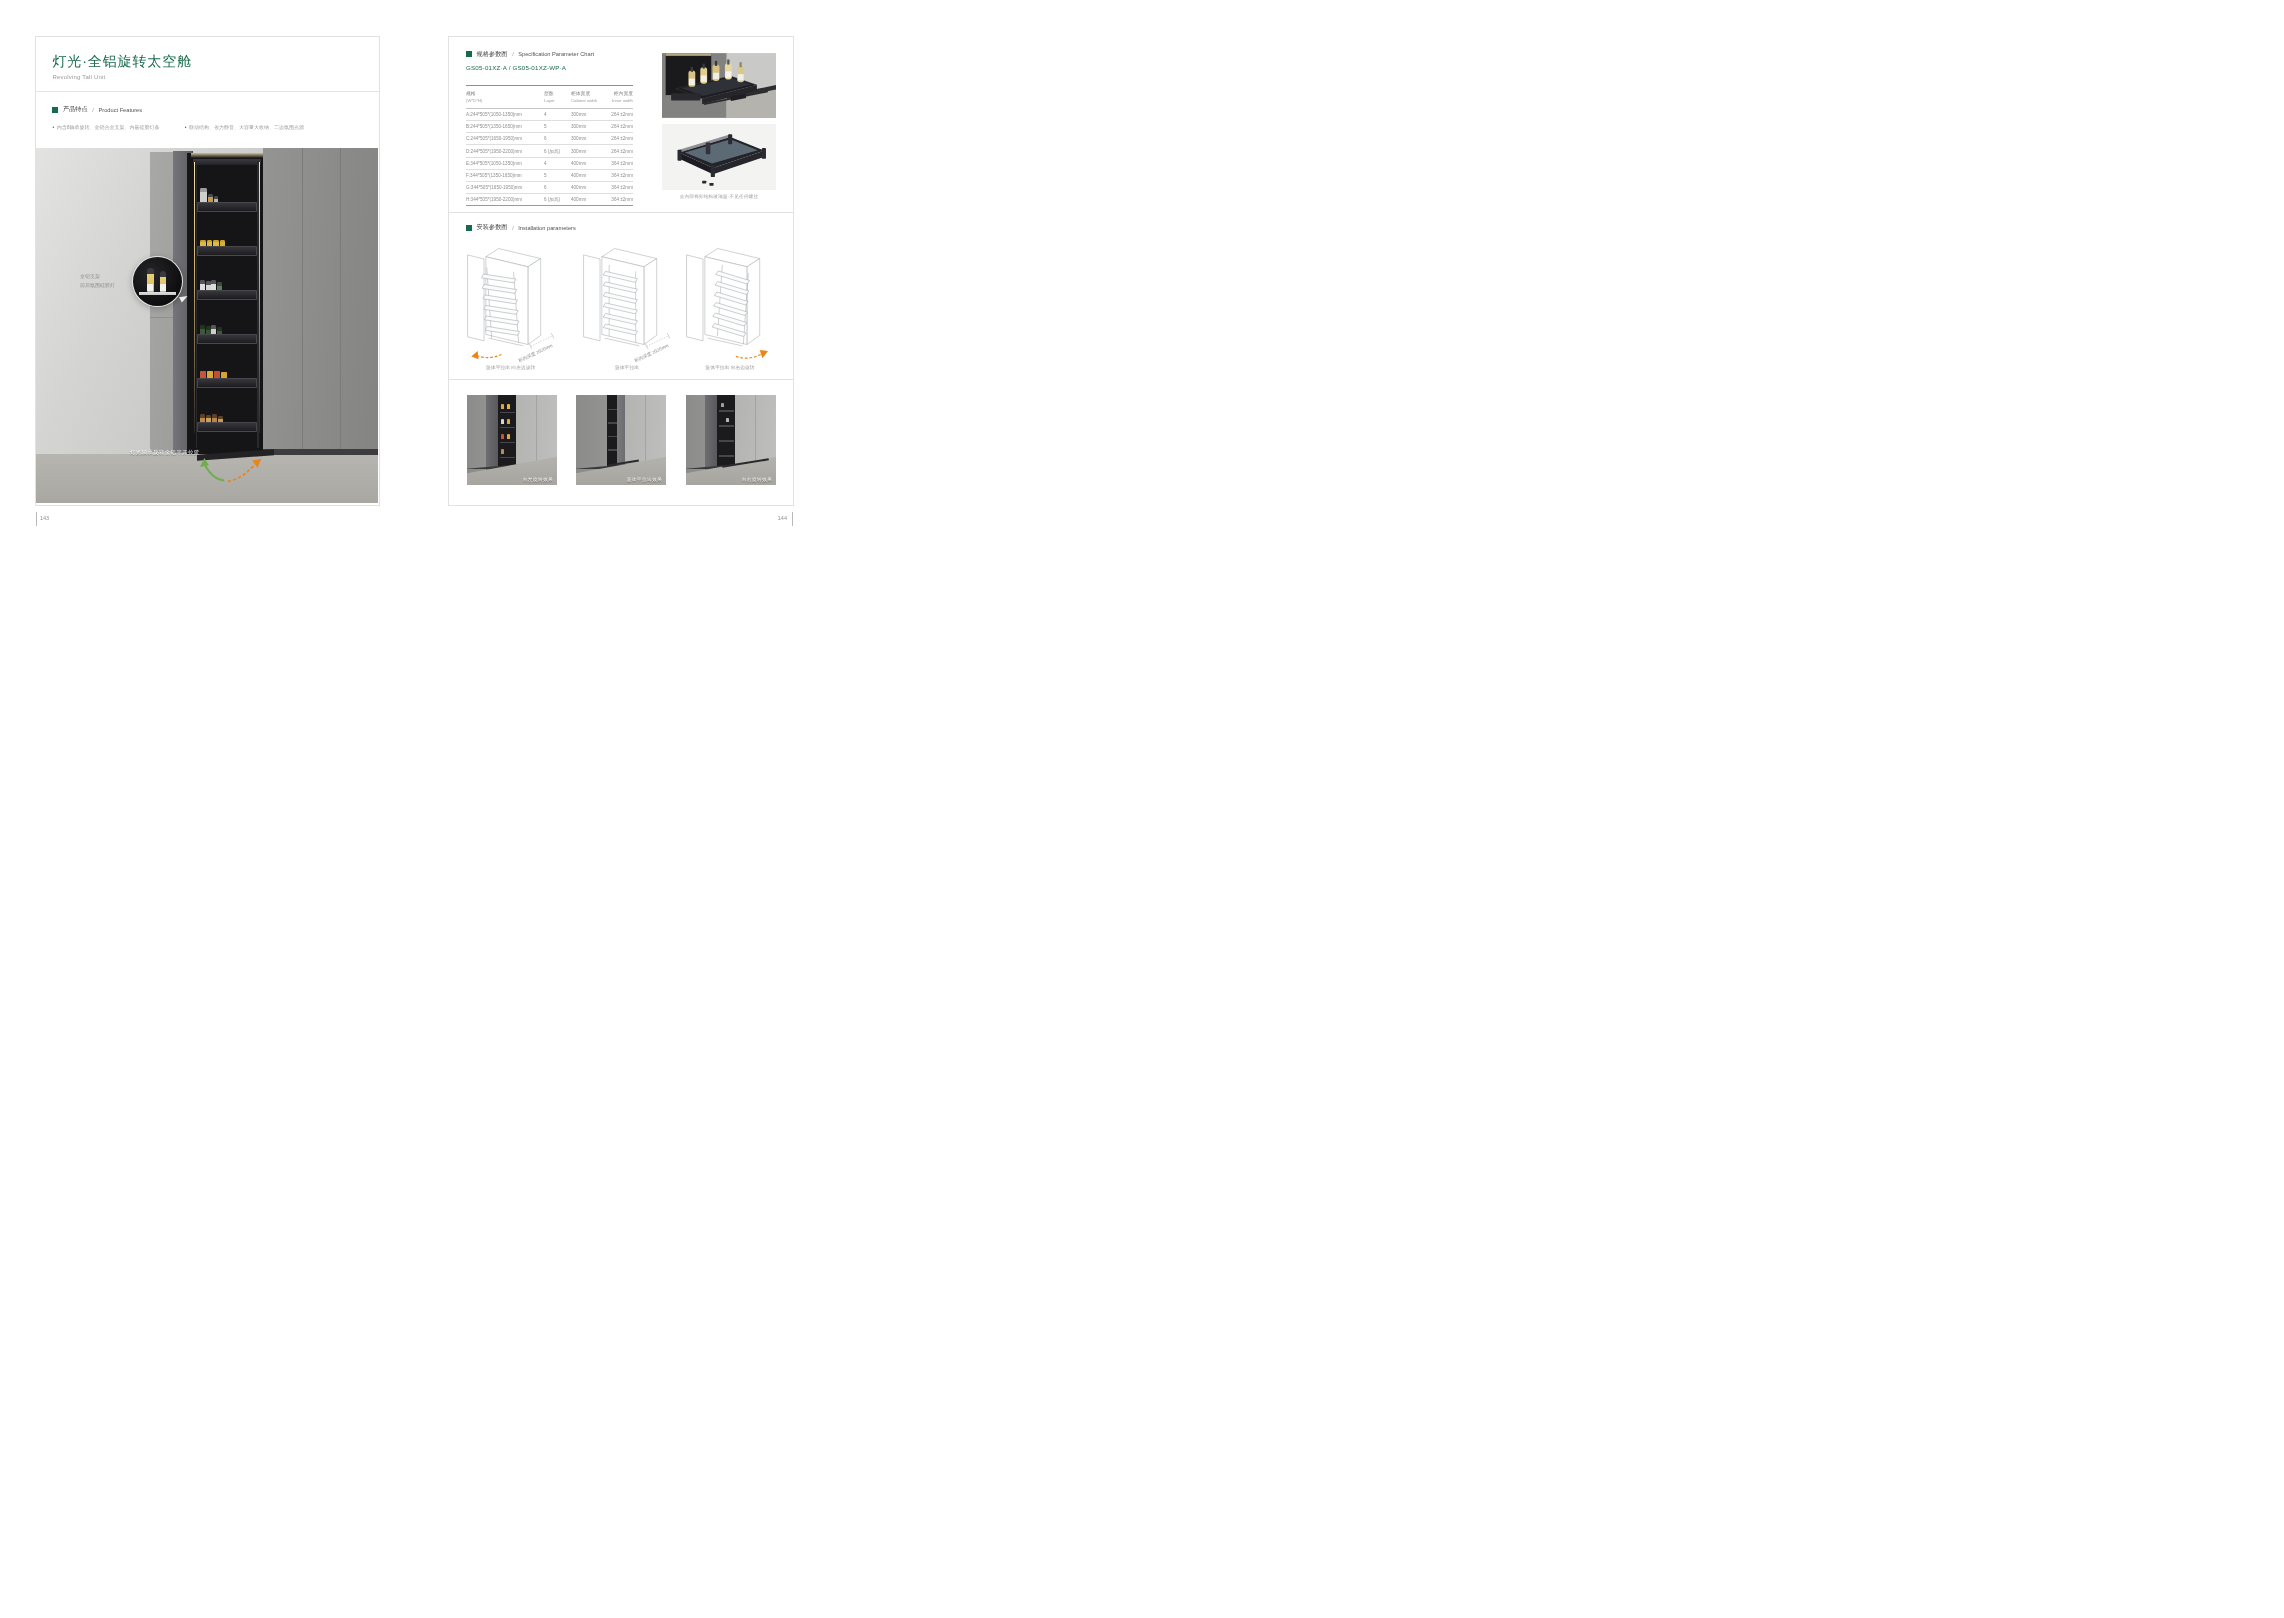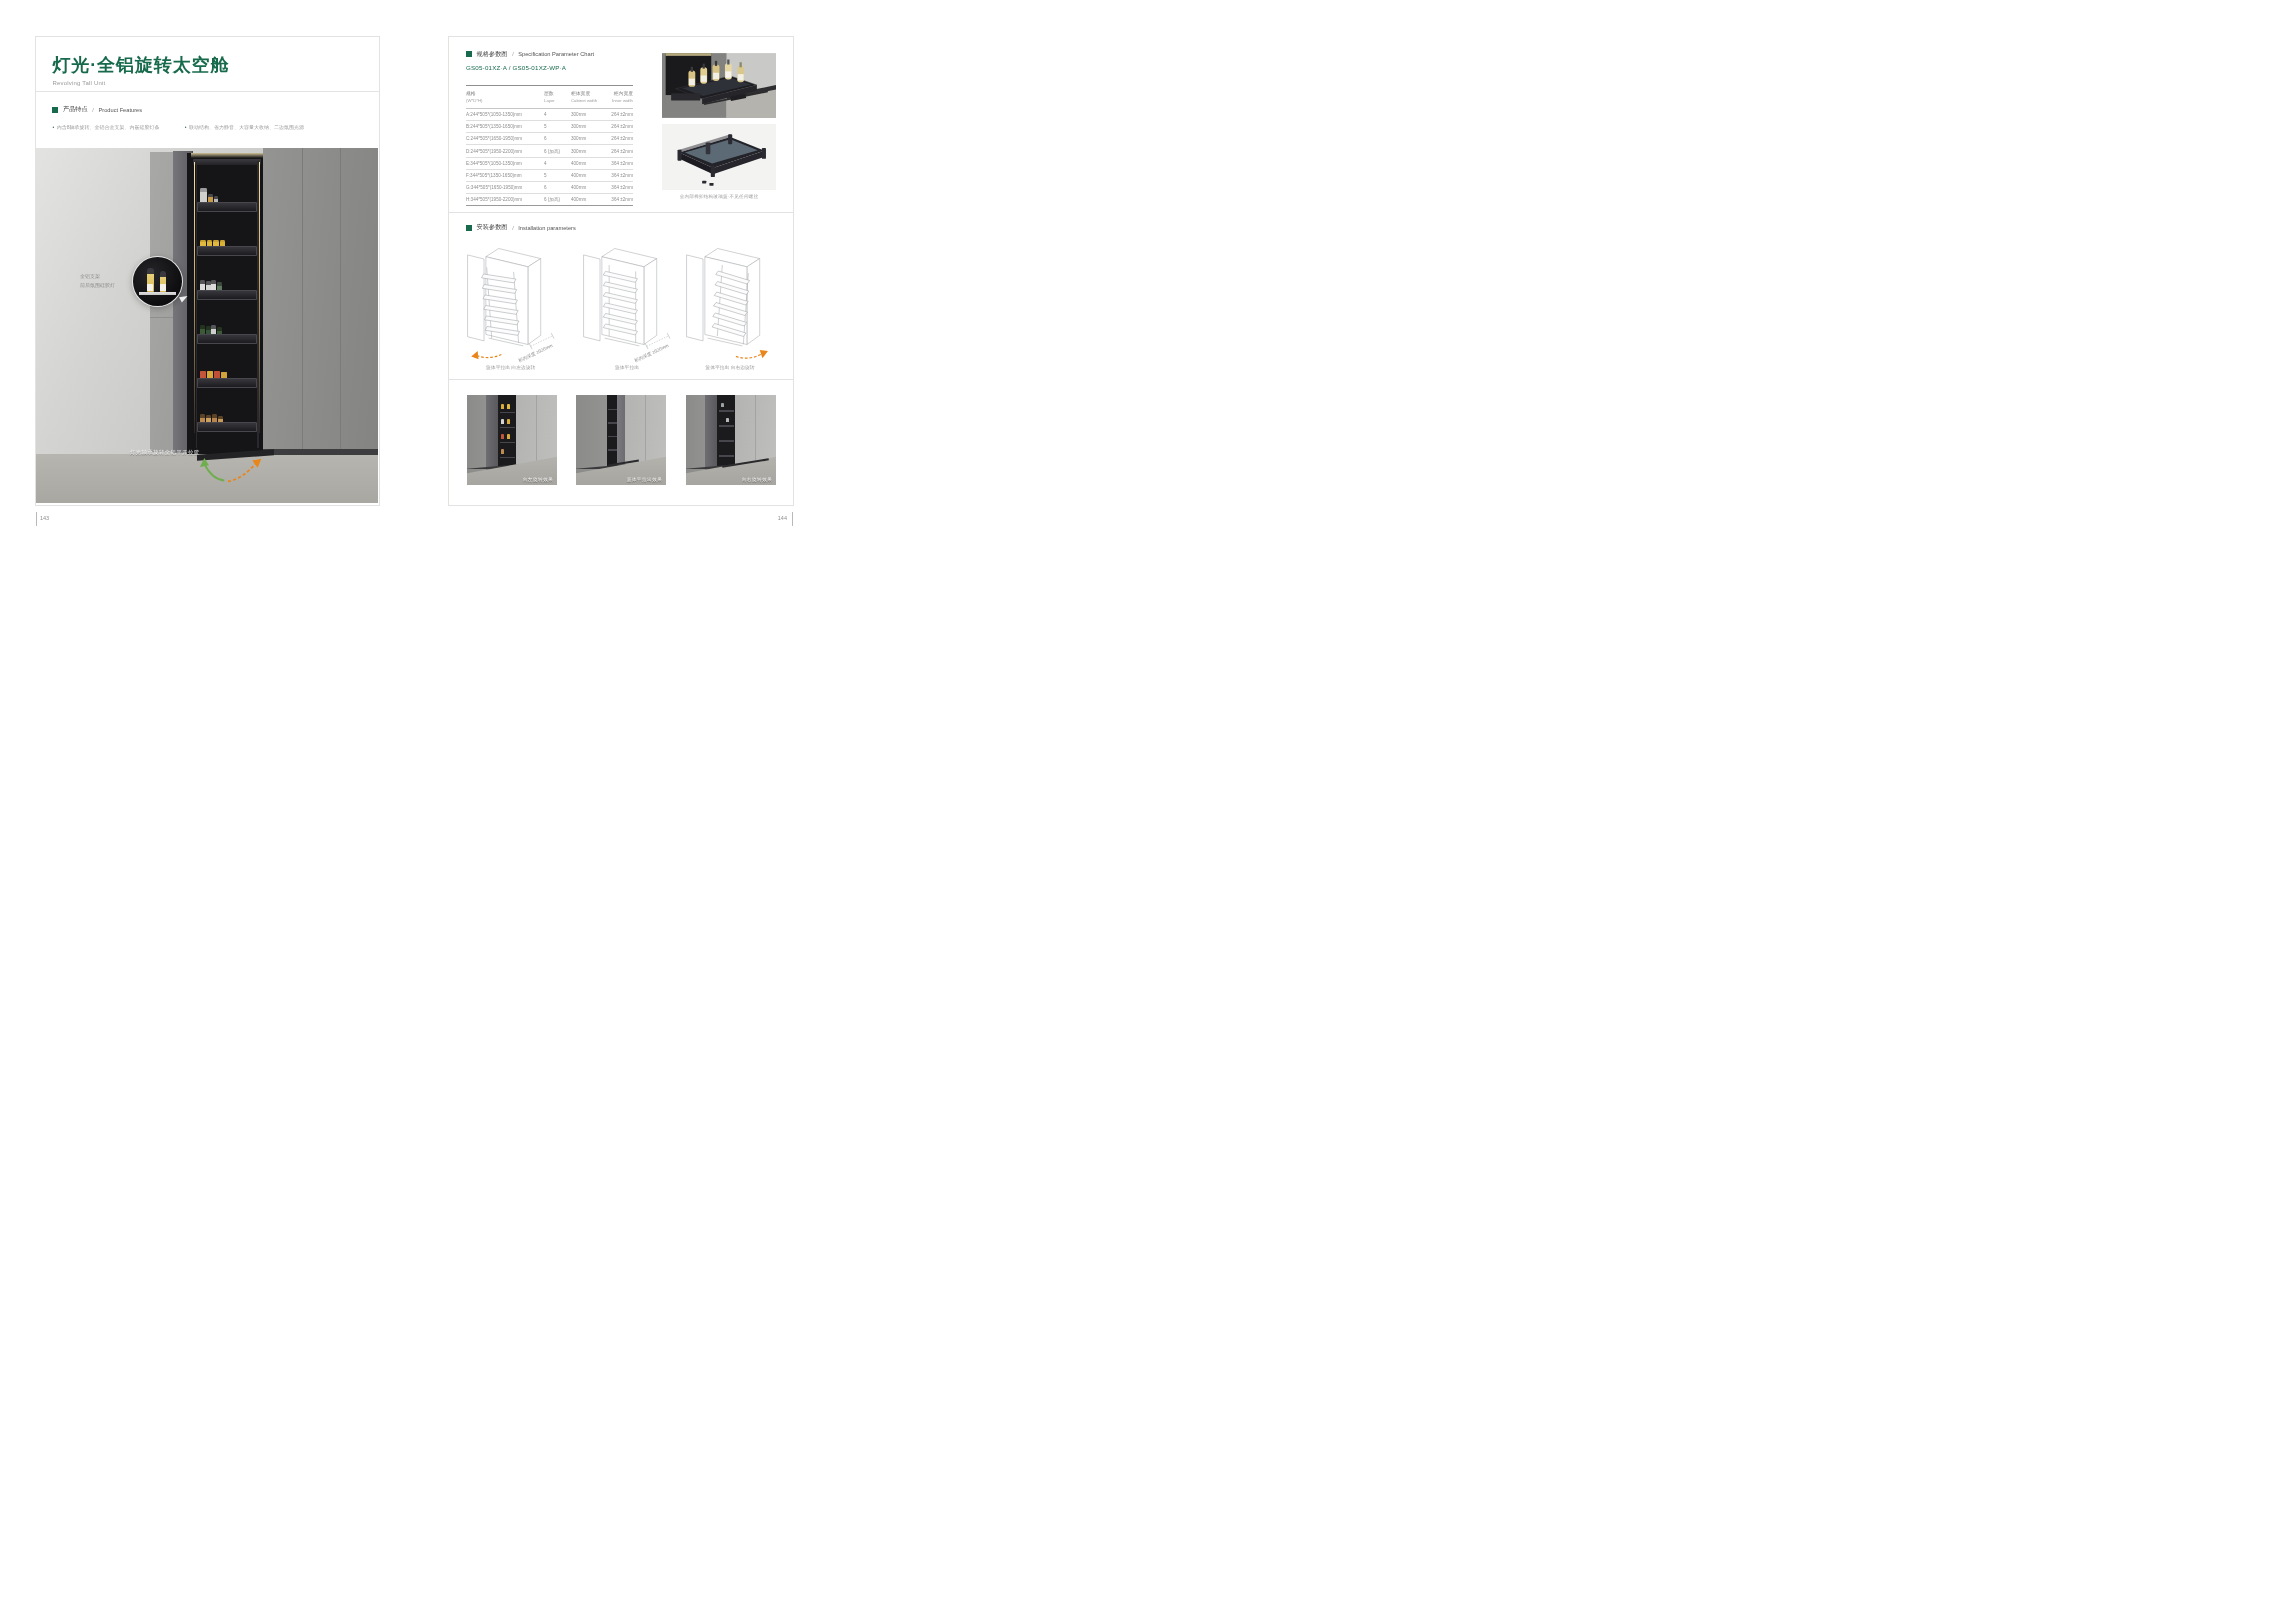--- a/index.html
+++ b/index.html
@@ -4,21 +4,21 @@
 <style>
   html,body{margin:0;padding:0;background:#ffffff;}
   .canvas{position:relative;width:827px;height:539px;background:#fff;
     font-family:"Liberation Sans",sans-serif;overflow:hidden;color:#444;}
   .card{position:absolute;border:0.5px solid #e2e2e0;background:#fff;}
   #card-left{left:35px;top:36px;width:343px;height:468px;}
   #card-right{left:448px;top:36px;width:344px;height:468px;}
 
   
   .title-block{position:absolute;left:16.4px;top:15.5px;}
-  .title{font-size:18px;font-weight:700;letter-spacing:0.9px;color:#176a4b;}
+  .title{font-size:14px;font-weight:400;letter-spacing:0.9px;color:#176a4b;}
   .subtitle{font-size:6px;color:#9a9a9a;margin-top:3.7px;letter-spacing:0.2px;}
   .title-divider{position:absolute;left:0;right:0;top:54px;border-top:0.5px solid #e4e4e2;}
 
   .sec-head{display:flex;align-items:center;gap:4.6px;}
   .sq{width:6px;height:6px;background:#176a4b;flex:0 0 auto;}
   .h-zh{font-size:6.2px;color:#3c3c3c;}
   .h-sep{font-size:5.5px;color:#9a9a9a;}
   .h-en{font-size:5.7px;color:#555;}
 
   #features{position:absolute;left:16.4px;top:68px;right:16.4px;}

